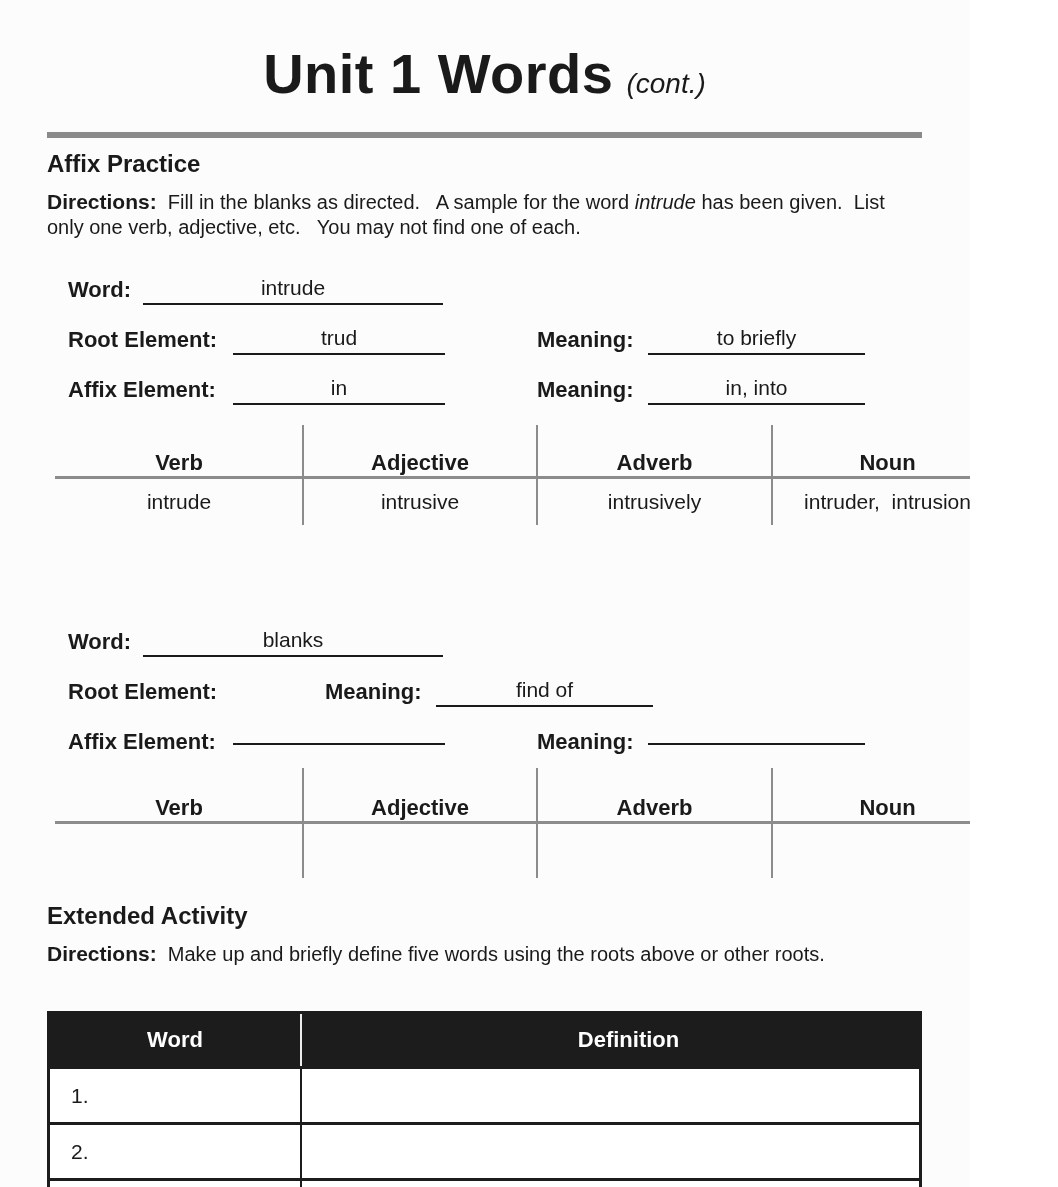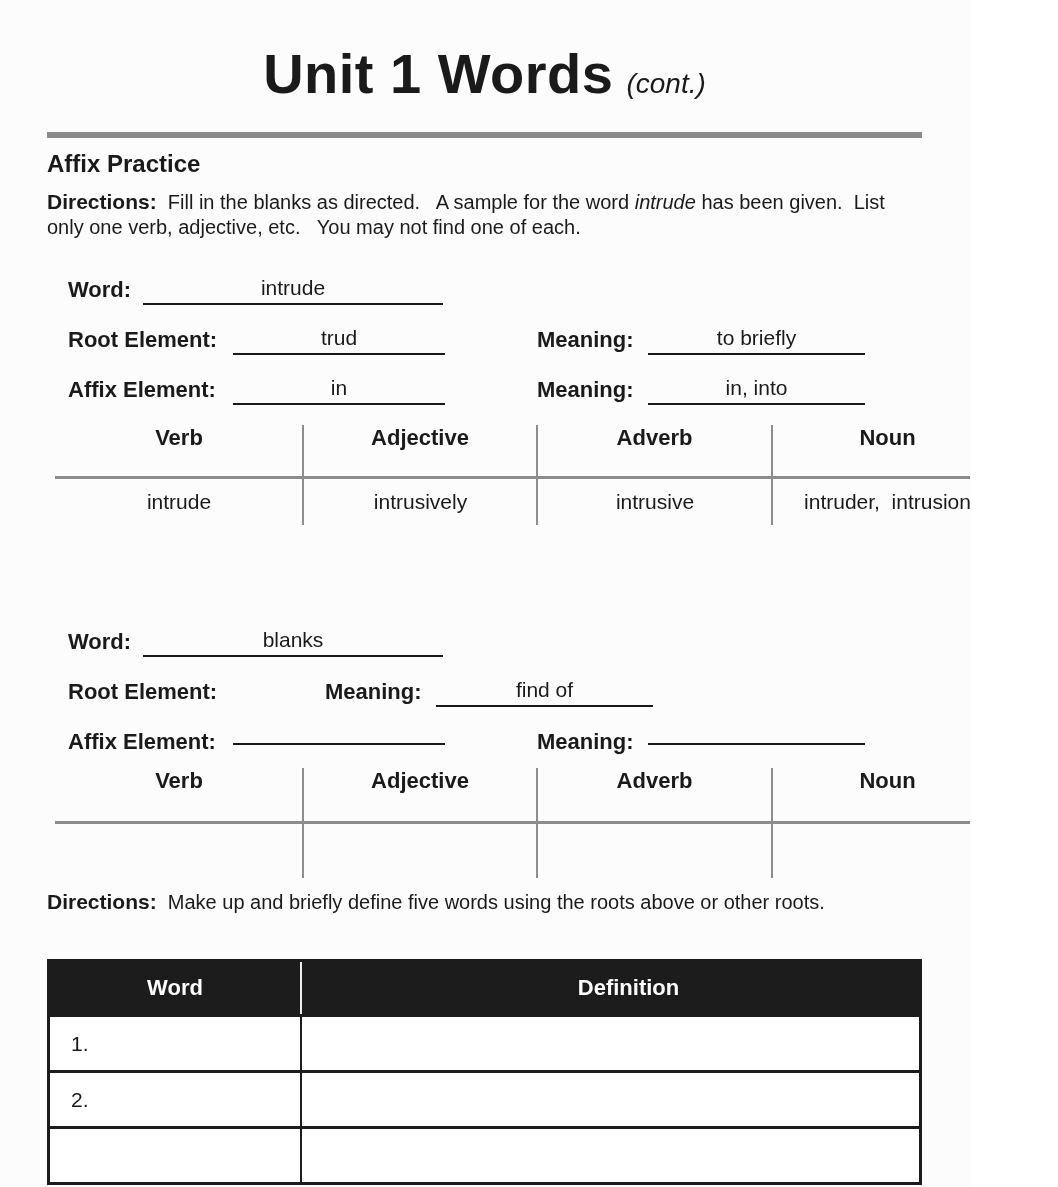--- a/index.html
+++ b/index.html
@@ -41,21 +41,21 @@
   .mid-spacer{width:92px;flex:none;}
   .blank{border-bottom:2px solid #1a1a1a;text-align:center;font-size:21px;line-height:24px;padding-bottom:3px;flex:none;white-space:pre;}
   .blank-word{width:300px;}
   .blank-el{width:212px;}
   .blank-meaning{width:217px;}
 
   
   .pos-table{position:relative;margin:19px 0 0 8px;width:948px;}
   .pos-table.t2{margin-top:10px;}
   .pt-row{display:flex;}
-  .pt-head{height:51px;align-items:flex-start;}
+  .pt-head{height:51px;align-items:flex-end;}
   .pt-data{height:46px;align-items:center;}
   .pos-table.t2 .pt-head{height:53px;}
   .pos-table.t2 .pt-data{height:54px;}
   .pt-cell{text-align:center;flex:none;}
   .pt-c1{width:248px;}
   .pt-c2{width:234px;}
   .pt-c3{width:235px;}
   .pt-c4{width:231px;}
   .pt-head .pt-cell{font-weight:bold;font-size:22px;}
   .pt-data .pt-cell{font-size:21px;white-space:pre;}
@@ -118,22 +118,22 @@
       <div class="pt-vline pt-v3"></div>
       <div class="pt-row pt-head">
         <div class="pt-cell pt-c1">Verb</div>
         <div class="pt-cell pt-c2">Adjective</div>
         <div class="pt-cell pt-c3">Adverb</div>
         <div class="pt-cell pt-c4">Noun</div>
       </div>
       <div class="pt-hline"></div>
       <div class="pt-row pt-data">
         <div class="pt-cell pt-c1">intrude</div>
+        <div class="pt-cell pt-c2">intrusive</div>
         <div class="pt-cell pt-c3">intrusively</div>
-        <div class="pt-cell pt-c2">intrusive</div>
         <div class="pt-cell pt-c4">intruder,  intrusion</div>
       </div>
     </div>
 
     <div class="fieldset ws2">
       <div class="frow frow-word">
         <span class="lbl lbl-word">Word:</span>
         <span class="blank blank-word">blanks</span>
       </div>
       <div class="frow">
@@ -163,20 +163,21 @@
       </div>
       <div class="pt-hline"></div>
       <div class="pt-row pt-data">
         <div class="pt-cell pt-c1"></div>
         <div class="pt-cell pt-c2"></div>
         <div class="pt-cell pt-c3"></div>
         <div class="pt-cell pt-c4"></div>
       </div>
     </div>
 
+    <h2 class="section-heading ext">Extended Activity</h2>
 
     <p class="directions ext"><b>Directions:</b><span>  Make up and briefly define five words using the roots above or other roots.</span></p>
 
     <div class="def-table">
       <div class="dt-header">
         <div class="dt-hcell dt-col-word">Word</div>
         <div class="dt-hcell dt-col-def">Definition</div>
       </div>
       <div class="dt-row">
         <div class="dt-col-word">1.</div>

